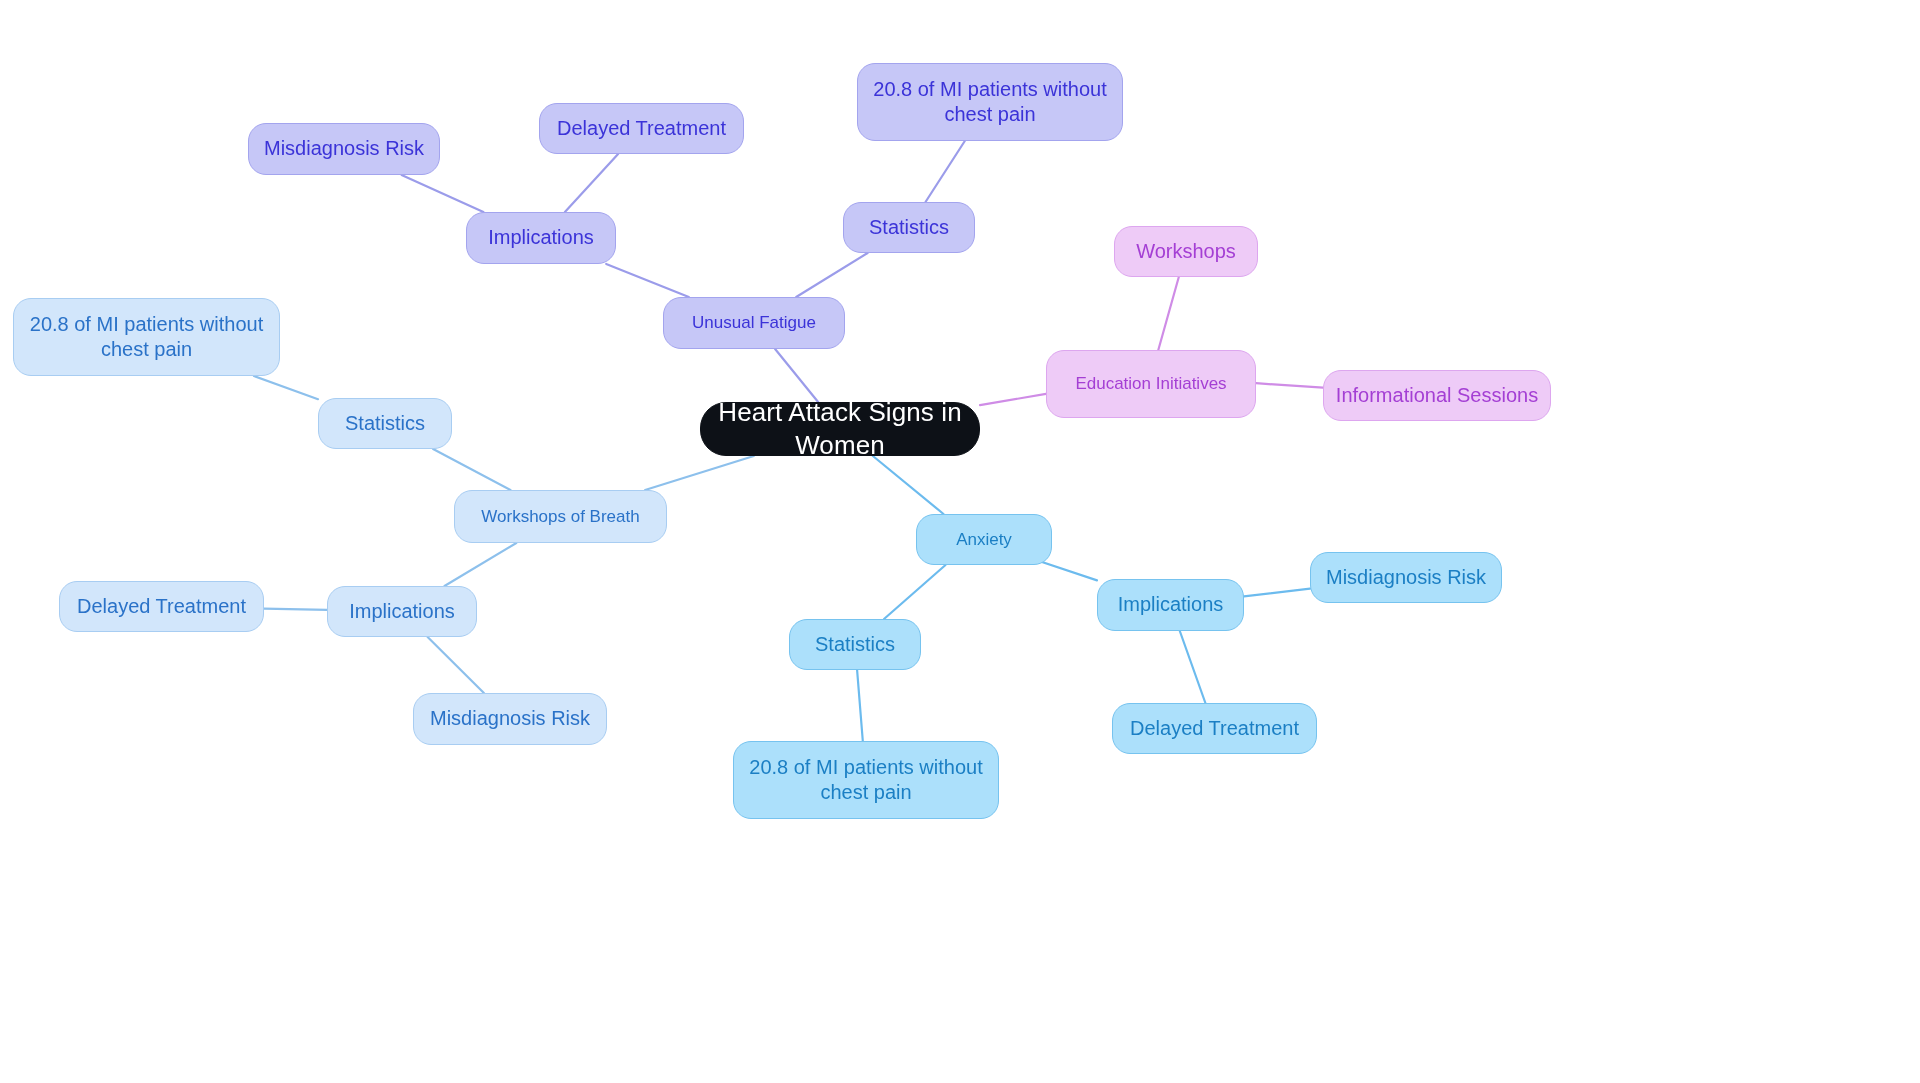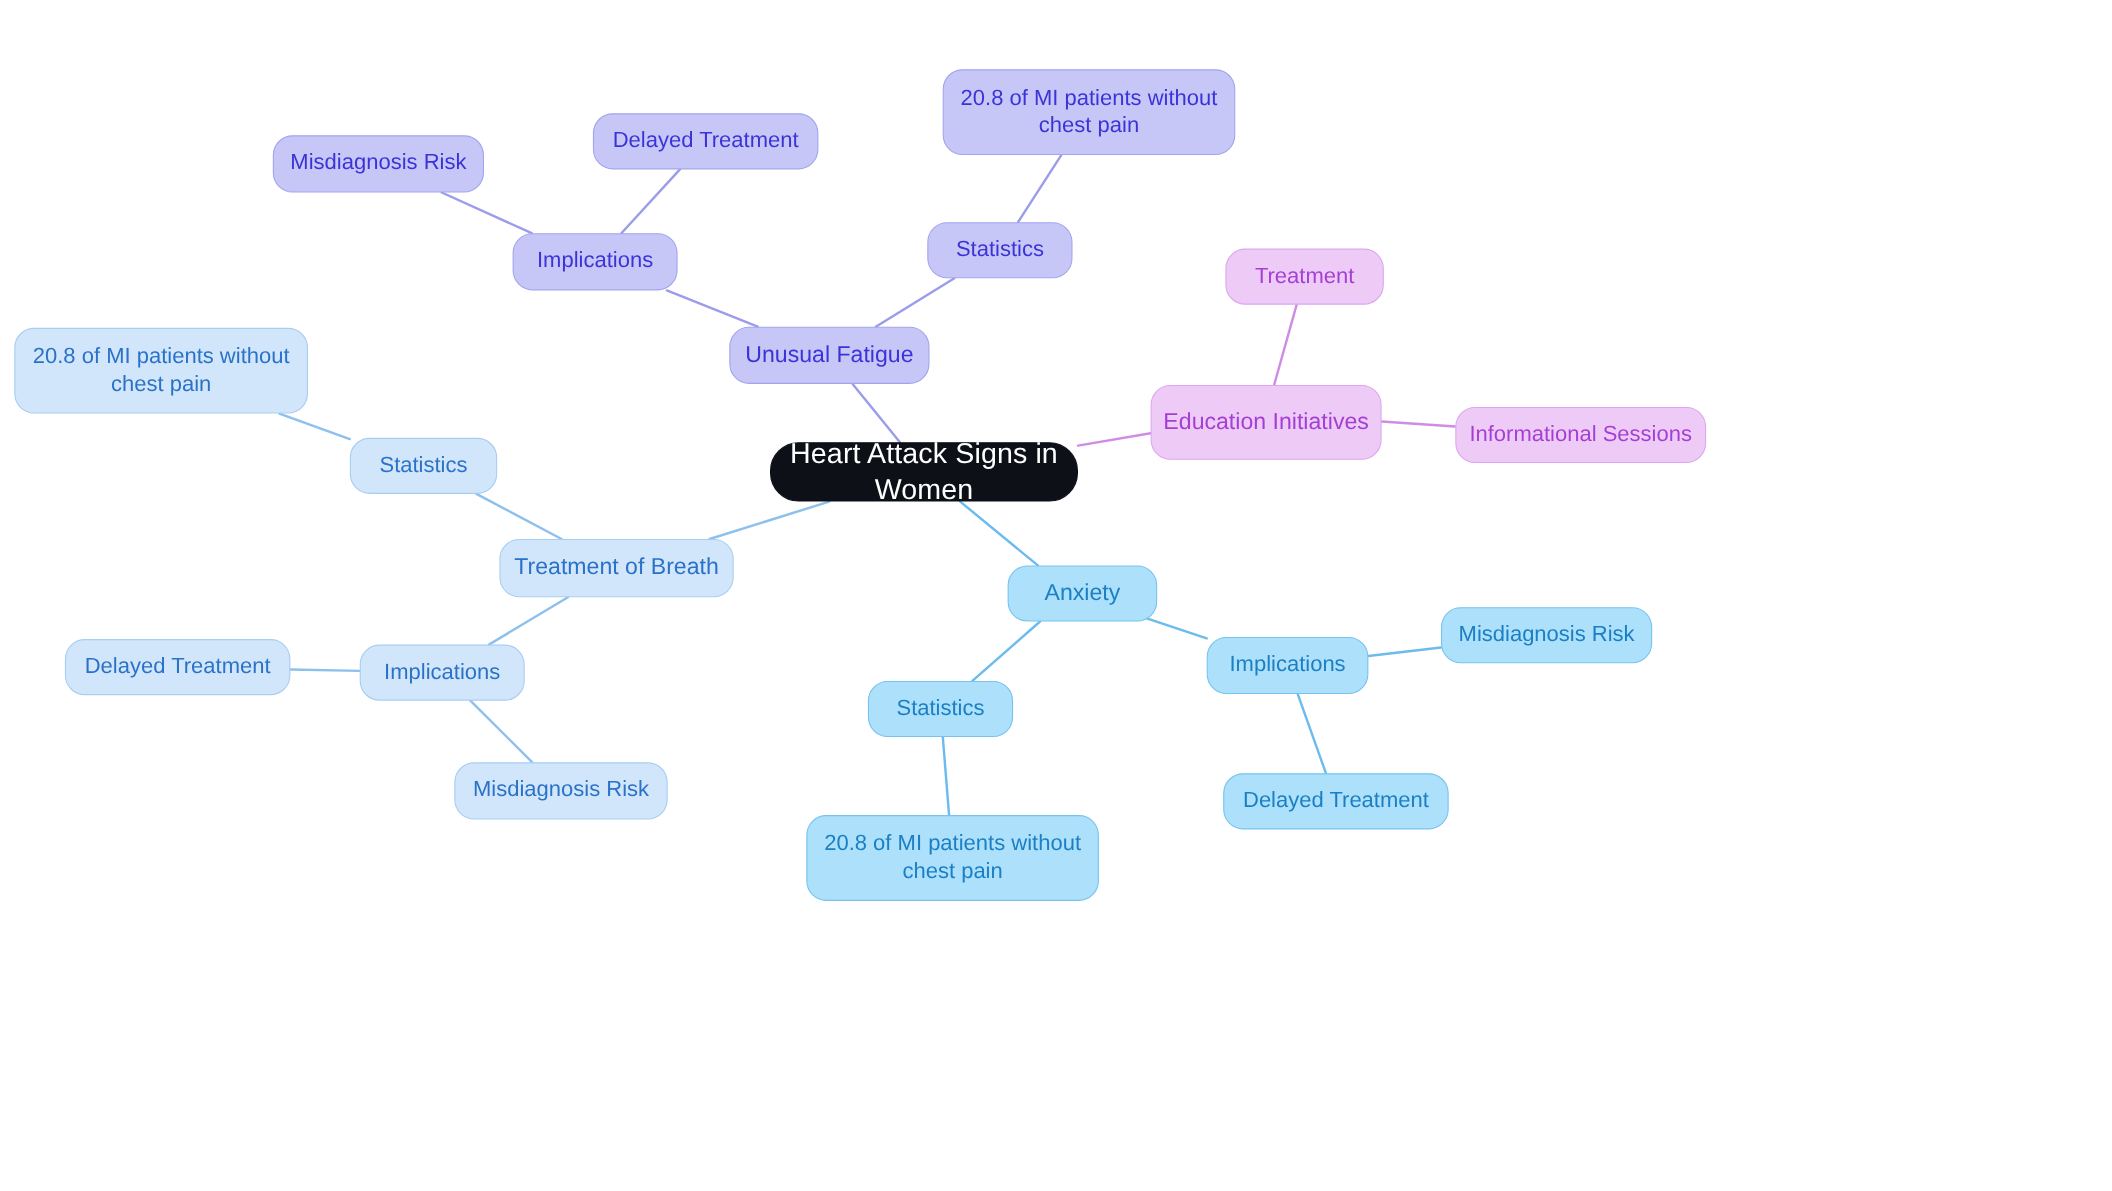--- a/index.html
+++ b/index.html
@@ -43,21 +43,21 @@
   }
   .node.root {
     border-radius: 26px;
     border-color: #0d1117;
     background: #0d1117;
     color: #ffffff;
     font-size: 26px;
     letter-spacing: 0.1px;
     text-align: center;
   }
-  .node.lvl1 { font-size: 21px; }
+  .node.lvl1 { font-size: 17px; }
   .node.lvl2 { font-size: 20px; }
   .node.lvl3 { font-size: 20px; }
 
   
   .c-violet {
     background: #c6c7f7;
     border-color: #a3a4ee;
     color: #3b33d8;
   }
   
@@ -108,31 +108,31 @@
     </svg>
   <div id="node-layer">
       <div class="node root" style="left: 700px; top: 402px; width: 280px; height: 54px;"><span>Heart Attack Signs in Women</span></div>
       <div class="node lvl1 c-violet" style="left: 663px; top: 297px; width: 182px; height: 52px;"><span>Unusual Fatigue</span></div>
       <div class="node lvl2 c-violet" style="left: 843px; top: 202px; width: 132px; height: 51px;"><span>Statistics</span></div>
       <div class="node lvl3 c-violet" style="left: 857px; top: 63px; width: 266px; height: 78px;"><span>20.8 of MI patients without
 chest pain</span></div>
       <div class="node lvl2 c-violet" style="left: 466px; top: 212px; width: 150px; height: 52px;"><span>Implications</span></div>
       <div class="node lvl3 c-violet" style="left: 248px; top: 123px; width: 192px; height: 52px;"><span>Misdiagnosis Risk</span></div>
       <div class="node lvl3 c-violet" style="left: 539px; top: 103px; width: 205px; height: 51px;"><span>Delayed Treatment</span></div>
-      <div class="node lvl1 c-paleblue" style="left: 454px; top: 490px; width: 213px; height: 53px;"><span>Treatment of Breath</span></div>
+      <div class="node lvl1 c-paleblue" style="left: 454px; top: 490px; width: 213px; height: 53px;"><span>Workshops of Breath</span></div>
       <div class="node lvl2 c-paleblue" style="left: 318px; top: 398px; width: 134px; height: 51px;"><span>Statistics</span></div>
       <div class="node lvl3 c-paleblue" style="left: 13px; top: 298px; width: 267px; height: 78px;"><span>20.8 of MI patients without
 chest pain</span></div>
       <div class="node lvl2 c-paleblue" style="left: 327px; top: 586px; width: 150px; height: 51px;"><span>Implications</span></div>
       <div class="node lvl3 c-paleblue" style="left: 59px; top: 581px; width: 205px; height: 51px;"><span>Delayed Treatment</span></div>
       <div class="node lvl3 c-paleblue" style="left: 413px; top: 693px; width: 194px; height: 52px;"><span>Misdiagnosis Risk</span></div>
       <div class="node lvl1 c-skyblue" style="left: 916px; top: 514px; width: 136px; height: 51px;"><span>Anxiety</span></div>
       <div class="node lvl2 c-skyblue" style="left: 789px; top: 619px; width: 132px; height: 51px;"><span>Statistics</span></div>
       <div class="node lvl3 c-skyblue" style="left: 733px; top: 741px; width: 266px; height: 78px;"><span>20.8 of MI patients without
 chest pain</span></div>
       <div class="node lvl2 c-skyblue" style="left: 1097px; top: 579px; width: 147px; height: 52px;"><span>Implications</span></div>
       <div class="node lvl3 c-skyblue" style="left: 1310px; top: 552px; width: 192px; height: 51px;"><span>Misdiagnosis Risk</span></div>
       <div class="node lvl3 c-skyblue" style="left: 1112px; top: 703px; width: 205px; height: 51px;"><span>Delayed Treatment</span></div>
       <div class="node lvl1 c-orchid" style="left: 1046px; top: 350px; width: 210px; height: 68px;"><span>Education Initiatives</span></div>
-      <div class="node lvl2 c-orchid" style="left: 1114px; top: 226px; width: 144px; height: 51px;"><span>Treatment</span></div>
+      <div class="node lvl2 c-orchid" style="left: 1114px; top: 226px; width: 144px; height: 51px;"><span>Workshops</span></div>
       <div class="node lvl2 c-orchid" style="left: 1323px; top: 370px; width: 228px; height: 51px;"><span>Informational Sessions</span></div>
     </div>
 </div>
 
 </body></html>

